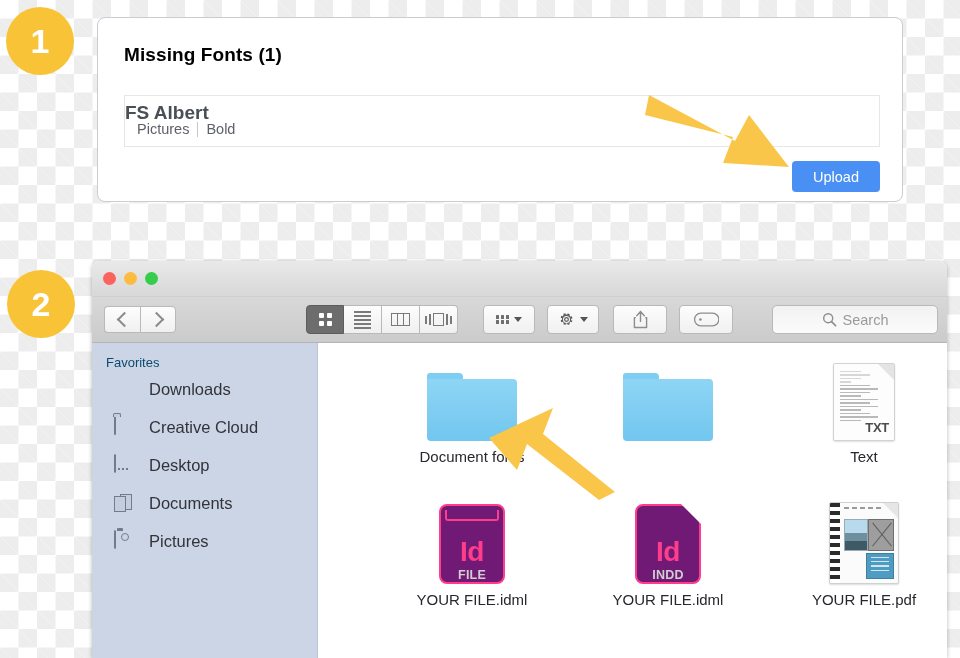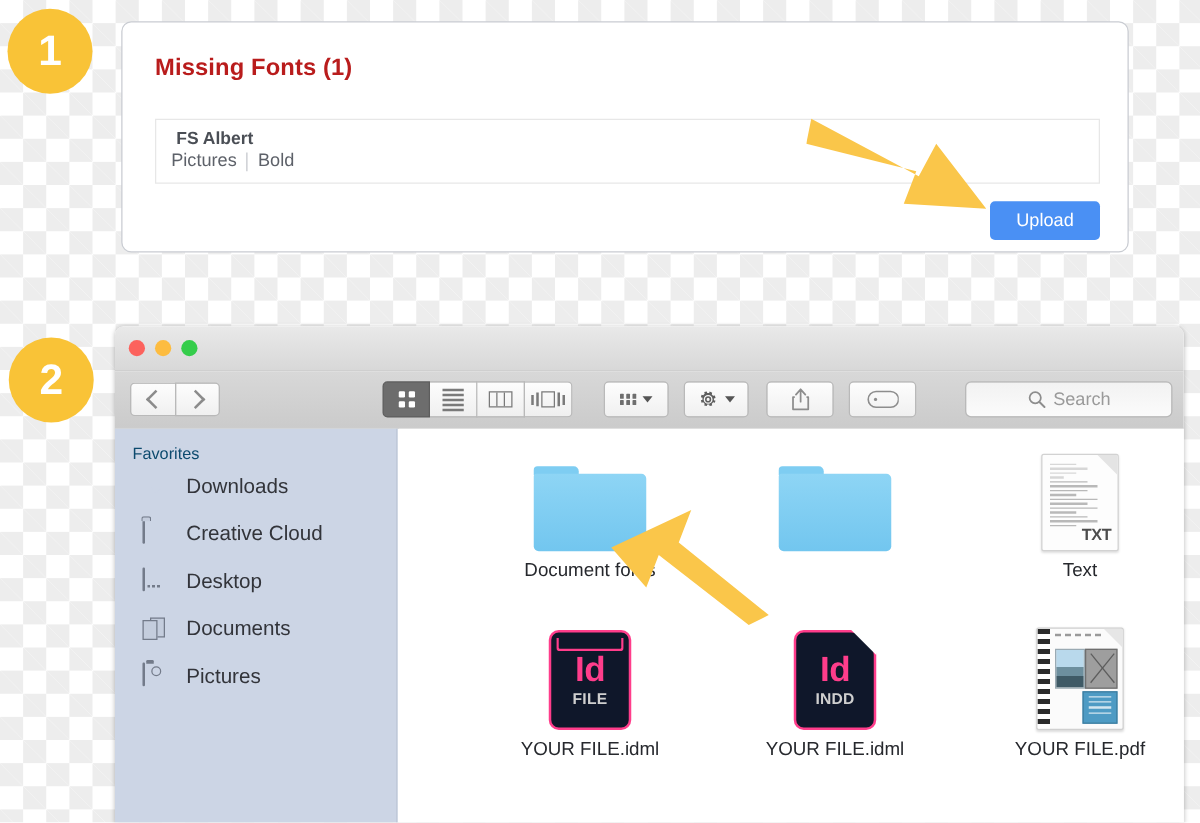--- a/index.html
+++ b/index.html
@@ -46,35 +46,35 @@
     border: 1px solid #c9ccd2;
     border-radius: 8px;
     box-sizing: border-box;
     z-index: 10;
   }
   #fonts-title {
     position: absolute;
     left: 26px; top: 26px;
     font-size: 19px;
     font-weight: bold;
-    color: #b91c1c;
+    color: #000000;
     letter-spacing: 0.1px;
   }
   #font-row {
     position: absolute;
     left: 26px; top: 77px;
     width: 756px; height: 52px;
     border: 1px solid #e7e7e7;
     box-sizing: border-box;
     background: #fff;
   }
   #font-name {
     position: absolute;
-    left: 16px; top: 6px;
-    font-size: 14px;
+    left: 0; top: 6px;
+    font-size: 19px;
     font-weight: bold;
     color: #4a4e55;
   }
   #font-styles {
     position: absolute;
     left: 12px; top: 25px;
     font-size: 14.5px;
     color: #5d6169;
     display: flex;
     align-items: center;
@@ -357,27 +357,27 @@
   .txt-doc .lines i.g { background: #d7d7d7; }
   .txt-doc .txt-label {
     position: absolute; right: 5px; bottom: 5px;
     font-size: 13px; font-weight: bold; color: #4d4d4d;
     letter-spacing: -0.3px;
   }
 
   
   .id-icon {
     width: 66px; height: 80px;
-    background: #0f172a;
+    background: #701a75;
     border: 2.6px solid #ff3d8b;
     box-sizing: border-box;
     border-radius: 8px;
     position: relative;
     display: flex; flex-direction: column;
-    align-items: center; justify-content: center;
+    align-items: center; justify-content: flex-end;
   }
   .id-icon .id-logo {
     font-size: 28px; font-weight: bold; color: #ff3d8b;
     line-height: 1; margin-bottom: 2px; letter-spacing: -0.5px;
   }
   .id-icon .id-ext {
     font-size: 12.5px; font-weight: bold; color: #cfcfcf; letter-spacing: 0.2px;
   }
   .id-icon.idml .flap {
     position: absolute; left: 4px; right: 4px; top: 4px;

